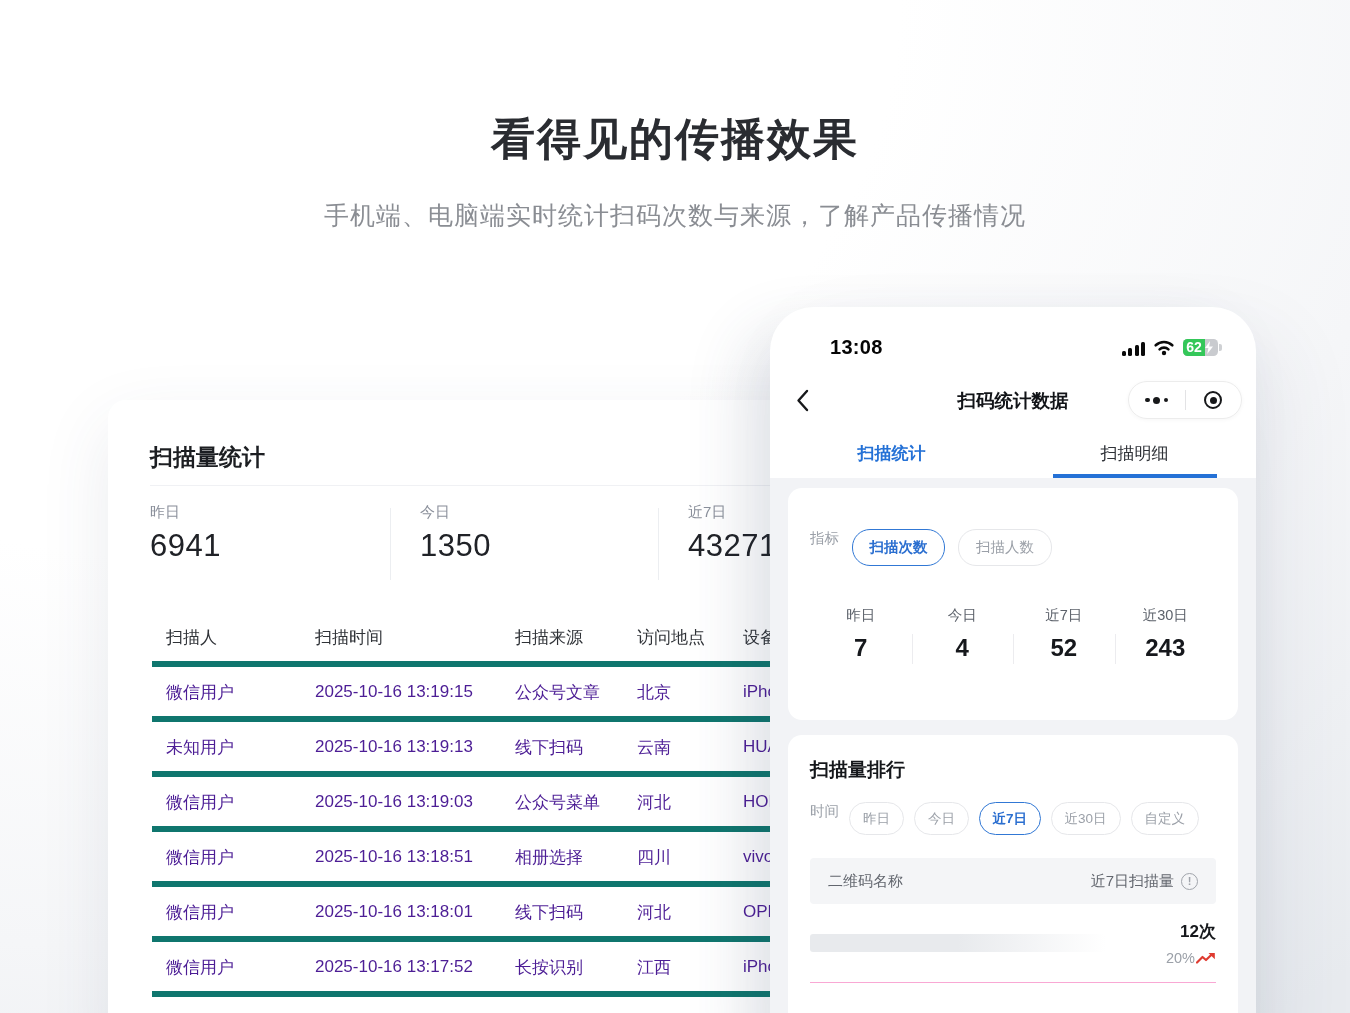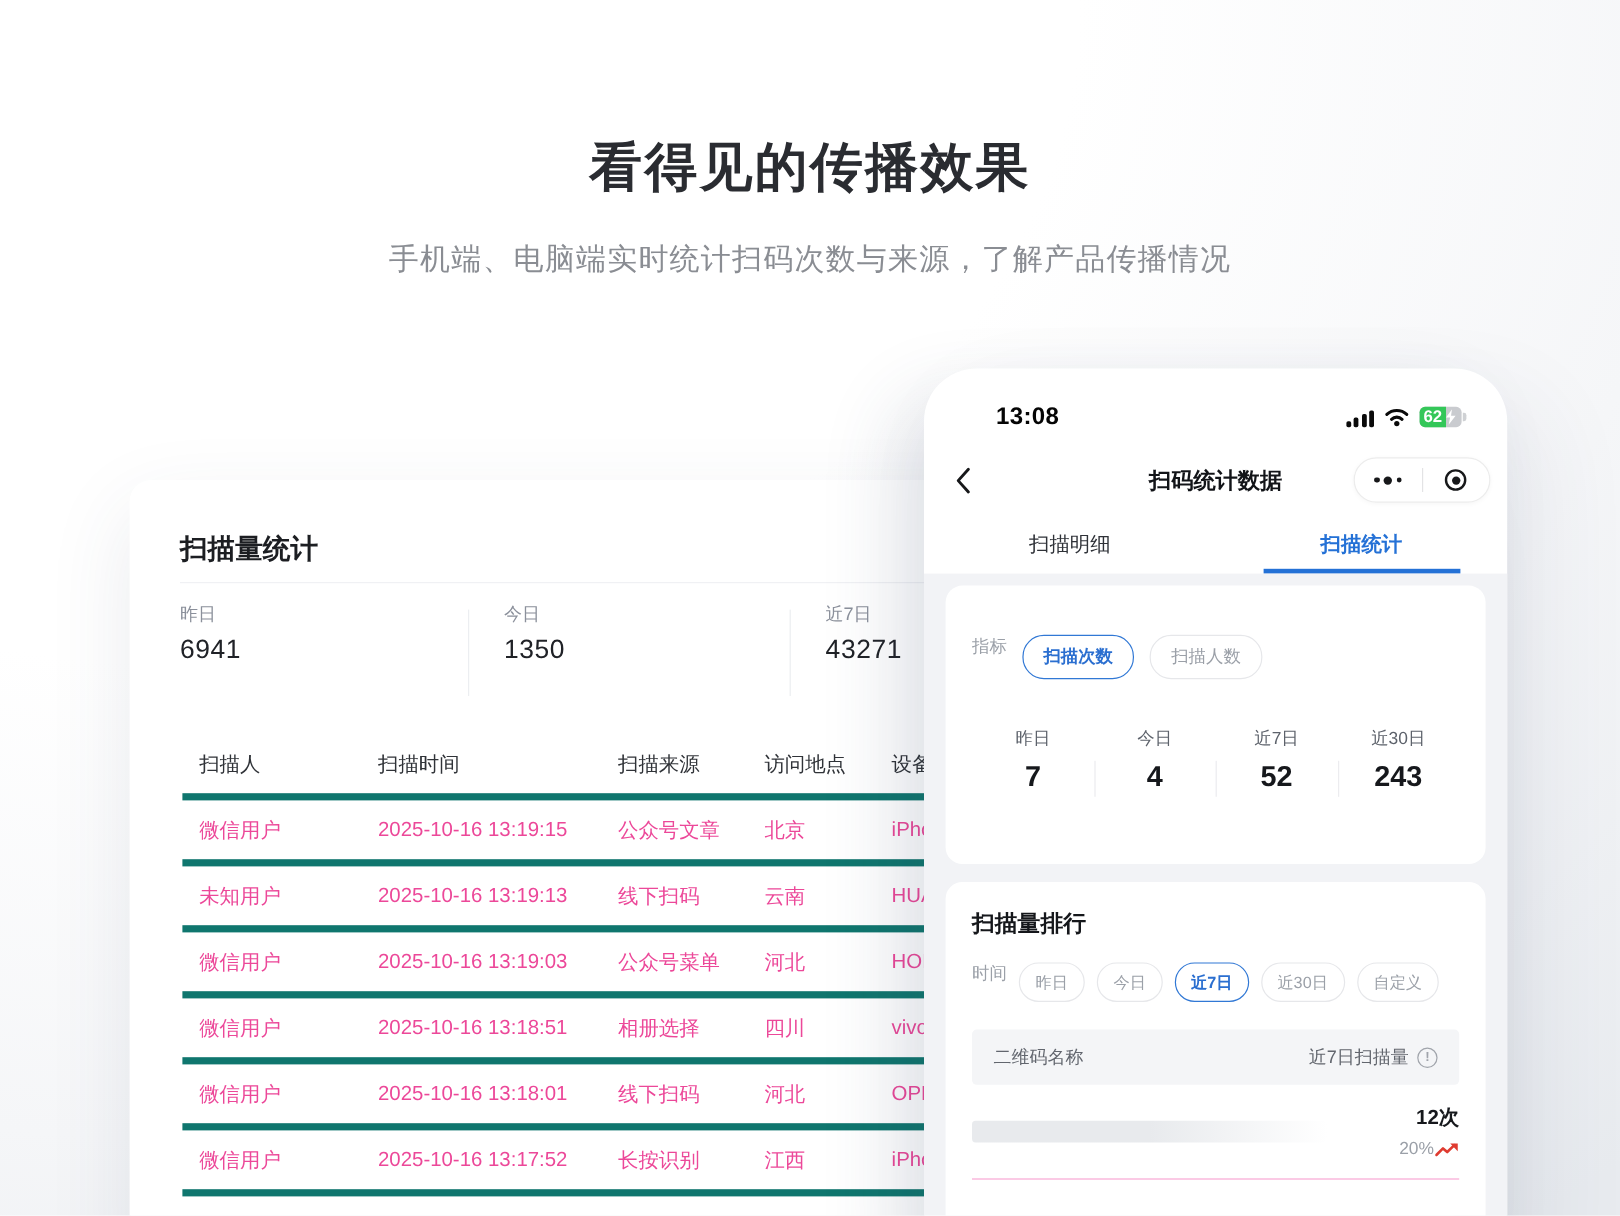--- a/index.html
+++ b/index.html
@@ -16,26 +16,26 @@
   .hero-sub { position:absolute; top:199px; left:0; width:100%; text-align:center;
     font-size:25px; color:#8a8d93; letter-spacing:1px; }
 
   
   .dcard { position:absolute; left:108px; top:400px; width:1104px; height:660px;
     background:#fff; border-radius:18px; box-shadow:0 26px 70px rgba(55,70,100,.10); }
   .dc-title { position:absolute; left:42px; top:42px; font-size:23px; font-weight:700; color:#1c1e22; }
   .dc-divider { position:absolute; left:42px; right:0; top:85px; height:1px; background:#f0f1f4; }
   .dc-stat { position:absolute; top:103px; }
   .dc-stat .lbl { font-size:15px; color:#8b909b; }
-  .dc-stat .val { font-size:22px; font-weight:500; color:#202227; margin-top:6px; letter-spacing:.5px; }
+  .dc-stat .val { font-size:31px; font-weight:500; color:#202227; margin-top:6px; letter-spacing:.5px; }
   .dc-vsep { position:absolute; top:108px; width:1px; height:72px; background:#eceef1; }
   .dc-table { position:absolute; left:0; right:0; top:212px; }
   .dc-trow { position:relative; height:55px; margin-left:44px; border-bottom:6px solid #0f766e; }
   .dc-trow span { position:absolute; top:50%; transform:translateY(-50%);
-    font-size:17px; color:#ec4899; white-space:nowrap; }
+    font-size:17px; color:#4c1d95; white-space:nowrap; }
   .dc-trow.head span { color:#303338; }
   .c0{left:14px} .c1{left:163px} .c2{left:363px} .c3{left:485px} .c4{left:591px}
 
   
   .phone { position:absolute; left:770px; top:307px; width:486px; height:760px;
     background:#fff; border-radius:44px;
     box-shadow:-26px 22px 60px rgba(55,70,100,.13), 26px 30px 80px rgba(55,70,100,.08); }
   .p-status { position:absolute; top:24px; left:0; right:0; height:32px;
     display:flex; align-items:center; justify-content:space-between; padding:0 38px 0 60px; }
   .p-time { font-size:20px; font-weight:700; color:#050505; letter-spacing:.3px; }
@@ -226,22 +226,22 @@
           <b class="d-sm"></b>
       </div>
       <div class="cap-sep"></div>
       <div class="cap-half">
         <span class="cap-ring"></span>
       </div>
     </div>
   </div>
 
   <div class="p-tabs">
+    <div class="p-tab active">扫描统计</div>
     <div class="p-tab">扫描明细</div>
-    <div class="p-tab active">扫描统计</div>
     <div class="p-tabline"></div>
   </div>
 
   <div class="p-content">
 
     <div class="pcard card1">
       <div class="metric-row">
         <span class="m-label">指标</span>
         <span class="pill active">扫描次数</span>
         <span class="pill">扫描人数</span>

